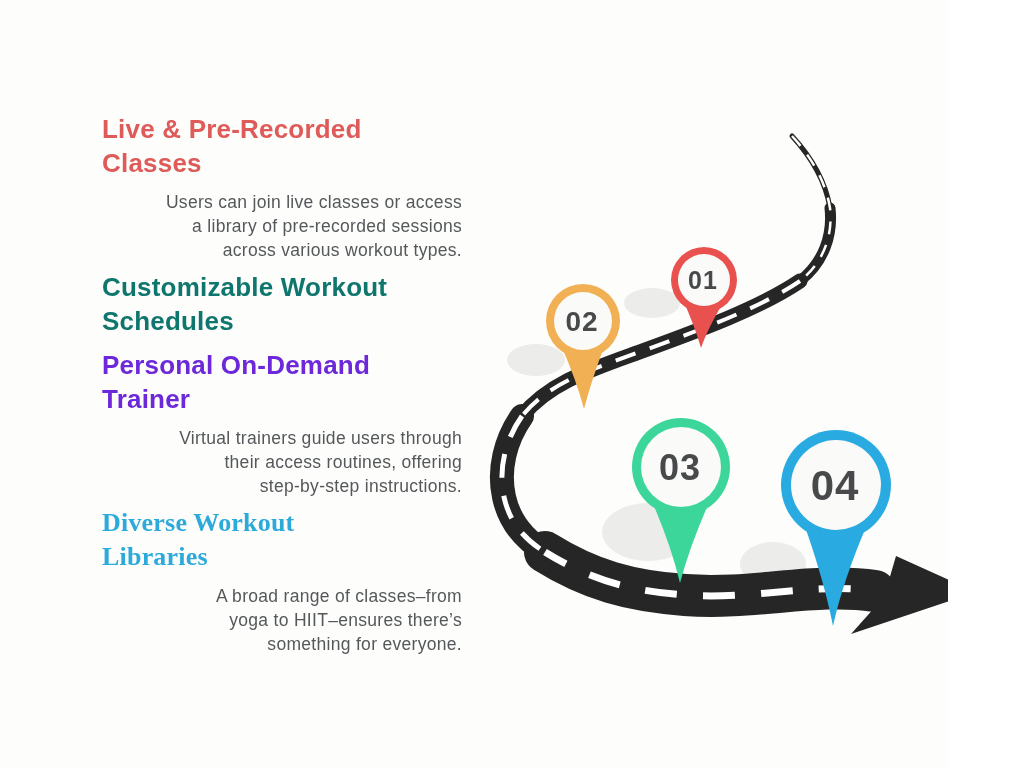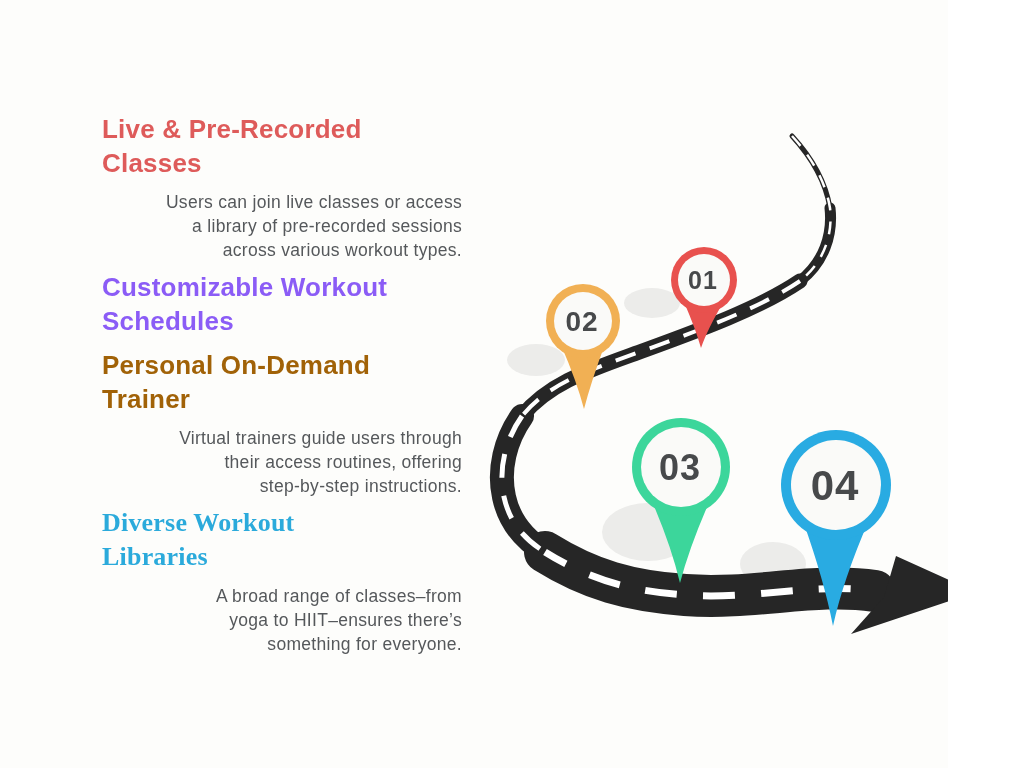--- a/index.html
+++ b/index.html
@@ -69,25 +69,25 @@
 
   <div class="text-col">
     <section class="feature">
       <h2 class="feature-title" style="color: rgb(222, 91, 90);">Live &amp; Pre-Recorded
 Classes</h2>
       <p class="feature-body">Users can join live classes or access
 a library of pre-recorded sessions
 across various workout types.</p>
     </section>
     <section class="feature">
-      <h2 class="feature-title" style="color: #8b5cf6;">Customizable Workout
+      <h2 class="feature-title" style="color: #0f766e;">Customizable Workout
 Schedules</h2>
     </section>
     <section class="feature">
-      <h2 class="feature-title" style="color: #a16207;">Personal On-Demand
+      <h2 class="feature-title" style="color: #6d28d9;">Personal On-Demand
 Trainer</h2>
       <p class="feature-body">Virtual trainers guide users through
 their access routines, offering
 step-by-step instructions.</p>
     </section>
     <section class="feature">
       <h2 class="feature-title" style="color: rgb(43, 170, 219); font-family: Liberation Serif, serif;">Diverse Workout
 Libraries</h2>
       <p class="feature-body">A broad range of classes–from
 yoga to HIIT–ensures there’s

